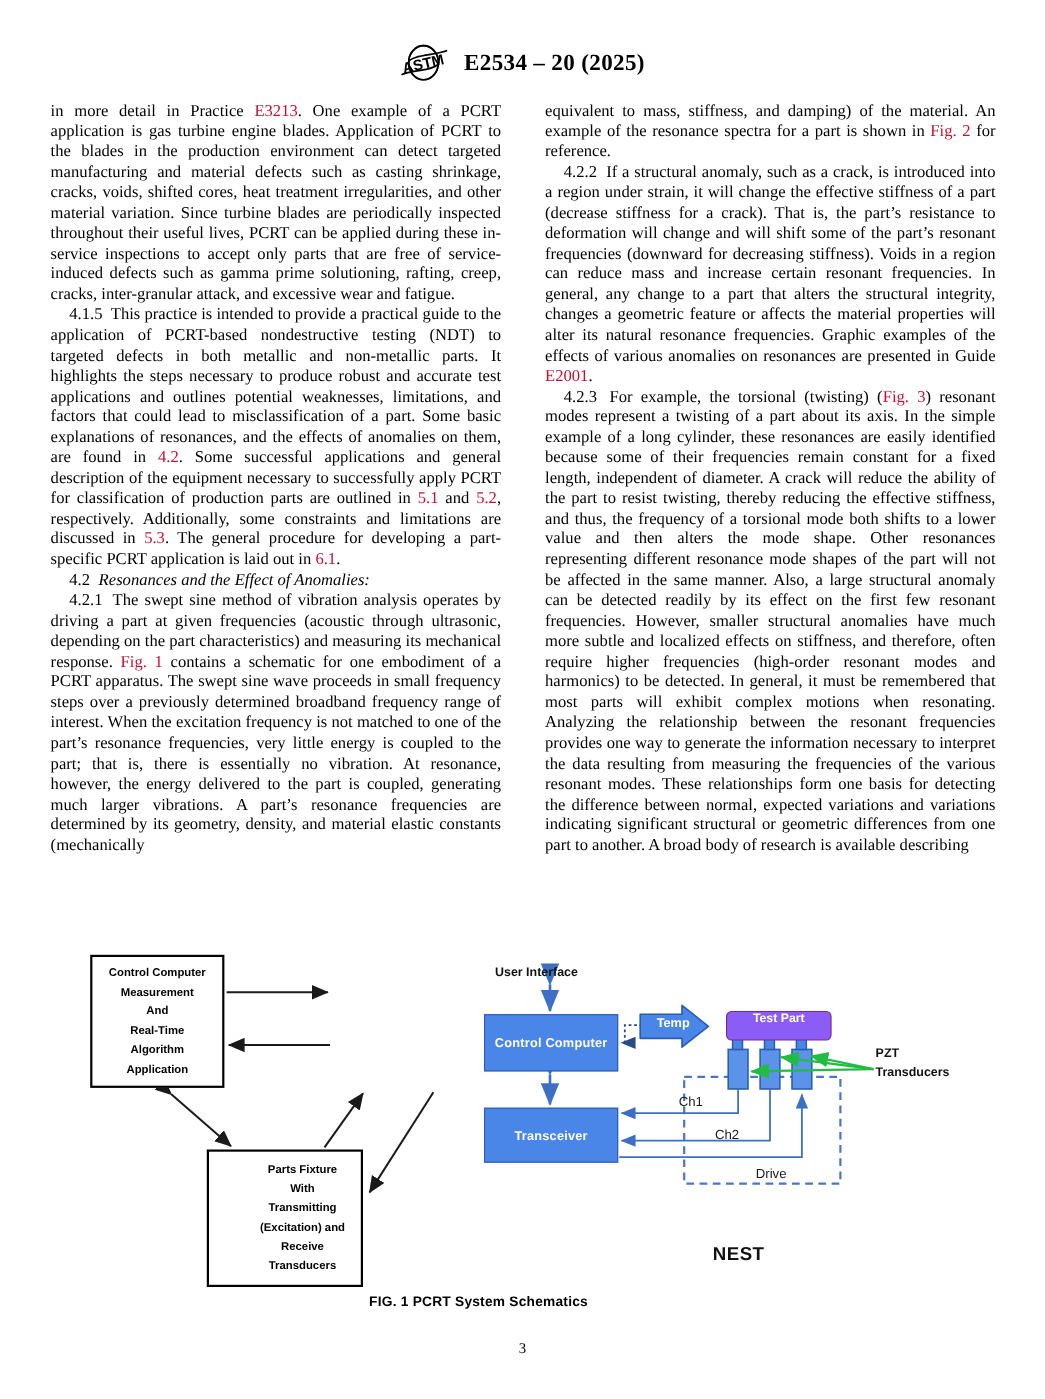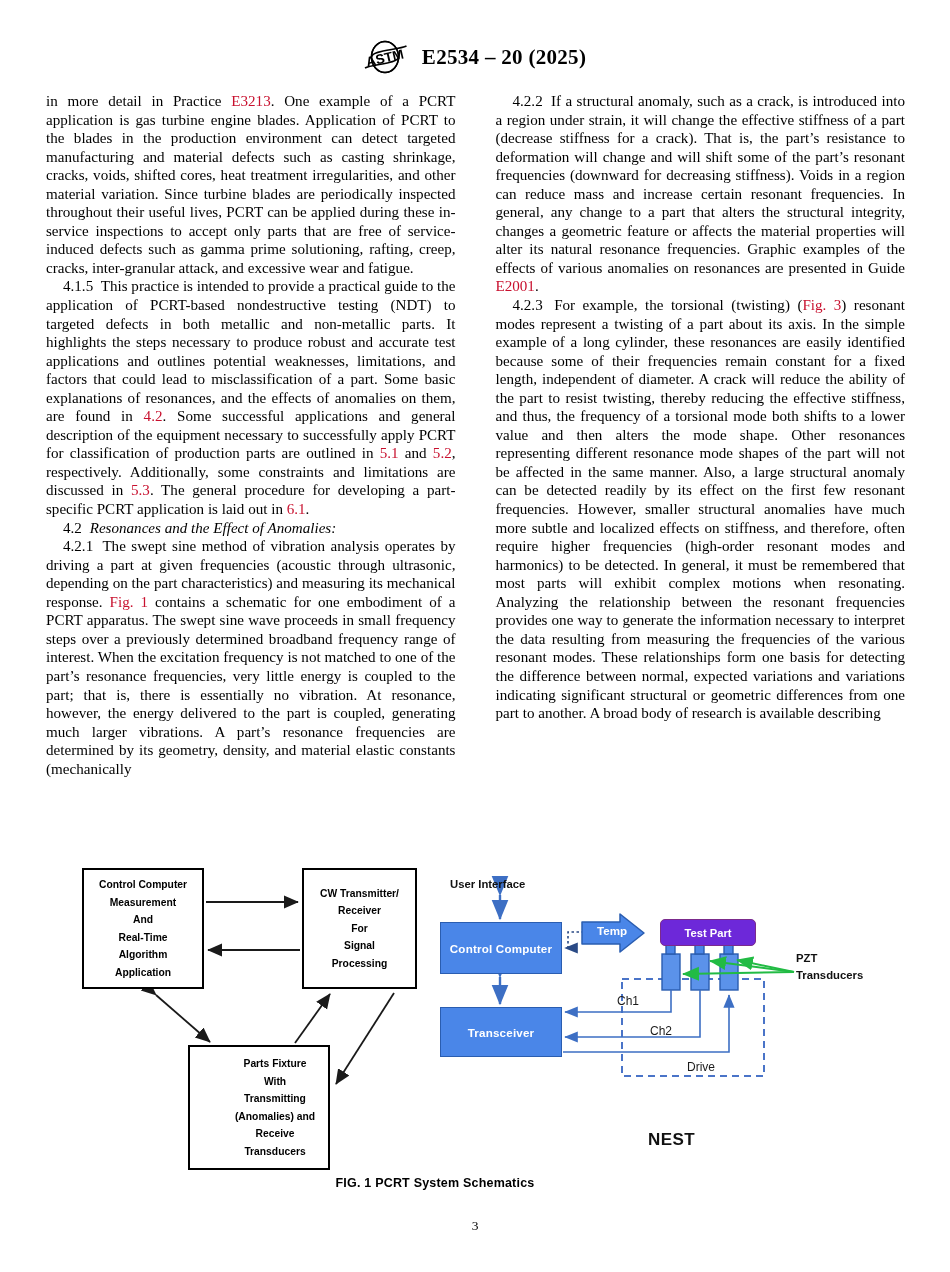--- a/index.html
+++ b/index.html
@@ -148,26 +148,25 @@
   }
   #sd-control-computer { left: 8px;  top: 60px;  width: 122px; height: 52px; }
   #sd-transceiver      { left: 8px;  top: 145px; width: 122px; height: 50px; justify-content: center; }
 
   #sd-testpart {
     position: absolute;
     left: 228px;
     top: 57px;
     width: 96px;
     height: 27px;
-    background: #6d28d9;
+    background: #8b5cf6;
     border: 1.6px solid #7b2a8c;
     border-radius: 5px;
     box-sizing: border-box;
     display: flex;
-    align-items: center;
     justify-content: center;
     color: #ffffff;
     font-size: 11.2px;
     font-weight: bold;
   }
 
   .sd-label {
     position: absolute;
     font-size: 11.3px;
     font-weight: bold;
@@ -243,20 +242,21 @@
 </div>
 
 <div class="columns">
   <div class="col" id="col-left">
       <p class="body-par">in more detail in Practice <span class="xref">E3213</span>. One example of a PCRT application is gas turbine engine blades. Application of PCRT to the blades in the production environment can detect targeted manufacturing and material defects such as casting shrinkage, cracks, voids, shifted cores, heat treatment irregularities, and other material variation. Since turbine blades are periodically inspected throughout their useful lives, PCRT can be applied during these in-service inspections to accept only parts that are free of service-induced defects such as gamma prime solutioning, rafting, creep, cracks, inter-granular attack, and excessive wear and fatigue.</p>
       <p class="body-par indent"><span class="sec-num">4.1.5</span>  This practice is intended to provide a practical guide to the application of PCRT-based nondestructive testing (NDT) to targeted defects in both metallic and non-metallic parts. It highlights the steps necessary to produce robust and accurate test applications and outlines potential weaknesses, limitations, and factors that could lead to misclassification of a part. Some basic explanations of resonances, and the effects of anomalies on them, are found in <span class="xref">4.2</span>. Some successful applications and general description of the equipment necessary to successfully apply PCRT for classification of production parts are outlined in <span class="xref">5.1</span> and <span class="xref">5.2</span>, respectively. Additionally, some constraints and limitations are discussed in <span class="xref">5.3</span>. The general procedure for developing a part-specific PCRT application is laid out in <span class="xref">6.1</span>.</p>
       <p class="body-par indent"><span class="sec-num">4.2</span>  <span class="ital">Resonances and the Effect of Anomalies:</span></p>
       <p class="body-par indent"><span class="sec-num">4.2.1</span>  The swept sine method of vibration analysis operates by driving a part at given frequencies (acoustic through ultrasonic, depending on the part characteristics) and measuring its mechanical response. <span class="xref">Fig. 1</span> contains a schematic for one embodiment of a PCRT apparatus. The swept sine wave proceeds in small frequency steps over a previously determined broadband frequency range of interest. When the excitation frequency is not matched to one of the part’s resonance frequencies, very little energy is coupled to the part; that is, there is essentially no vibration. At resonance, however, the energy delivered to the part is coupled, generating much larger vibrations. A part’s resonance frequencies are determined by its geometry, density, and material elastic constants (mechanically</p>
     </div>
   <div class="col" id="col-right">
+      <p class="body-par">equivalent to mass, stiffness, and damping) of the material. An example of the resonance spectra for a part is shown in <span class="xref">Fig. 2</span> for reference.</p>
       <p class="body-par indent"><span class="sec-num">4.2.2</span>  If a structural anomaly, such as a crack, is introduced into a region under strain, it will change the effective stiffness of a part (decrease stiffness for a crack). That is, the part’s resistance to deformation will change and will shift some of the part’s resonant frequencies (downward for decreasing stiffness). Voids in a region can reduce mass and increase certain resonant frequencies. In general, any change to a part that alters the structural integrity, changes a geometric feature or affects the material properties will alter its natural resonance frequencies. Graphic examples of the effects of various anomalies on resonances are presented in Guide <span class="xref">E2001</span>.</p>
       <p class="body-par indent"><span class="sec-num">4.2.3</span>  For example, the torsional (twisting) (<span class="xref">Fig. 3</span>) resonant modes represent a twisting of a part about its axis. In the simple example of a long cylinder, these resonances are easily identified because some of their frequencies remain constant for a fixed length, independent of diameter. A crack will reduce the ability of the part to resist twisting, thereby reducing the effective stiffness, and thus, the frequency of a torsional mode both shifts to a lower value and then alters the mode shape. Other resonances representing different resonance mode shapes of the part will not be affected in the same manner. Also, a large structural anomaly can be detected readily by its effect on the first few resonant frequencies. However, smaller structural anomalies have much more subtle and localized effects on stiffness, and therefore, often require higher frequencies (high-order resonant modes and harmonics) to be detected. In general, it must be remembered that most parts will exhibit complex motions when resonating. Analyzing the relationship between the resonant frequencies provides one way to generate the information necessary to interpret the data resulting from measuring the frequencies of the various resonant modes. These relationships form one basis for detecting the difference between normal, expected variations and variations indicating significant structural or geometric differences from one part to another. A broad body of research is available describing</p>
     </div>
 </div>
 
 <div class="figure-block">
 
   <div class="blockdiag">
     <svg class="bd-svg" viewBox="0 0 350 315" xmlns="http://www.w3.org/2000/svg">
       <defs>
@@ -277,32 +277,25 @@
     </svg>
 
     <div class="bd-box" id="bd-control">
         <div>Control Computer</div>
         <div>Measurement</div>
         <div>And</div>
         <div>Real-Time</div>
         <div>Algorithm</div>
         <div>Application</div>
       </div>
-    <div class="bd-box" id="bd-cw">
-        <div>CW Transmitter/</div>
-        <div>Receiver</div>
-        <div>For</div>
-        <div>Signal</div>
-        <div>Processing</div>
-      </div>
     <div class="bd-box" id="bd-fixture">
         <div>Parts Fixture</div>
         <div>With</div>
         <div>Transmitting</div>
-        <div>(Anomalies) and</div>
+        <div>(Excitation) and</div>
         <div>Receive</div>
         <div>Transducers</div>
       </div>
   </div>
 
   <div class="sysdiag">
     <svg class="sd-svg" viewBox="0 0 500 315" xmlns="http://www.w3.org/2000/svg">
       <defs>
         <marker id="sdBlueArrow" markerWidth="9" markerHeight="9" refX="8" refY="4.5" orient="auto">
           <path d="M0,1 L8.5,4.5 L0,8 z" fill="#3d6fc4"></path>

